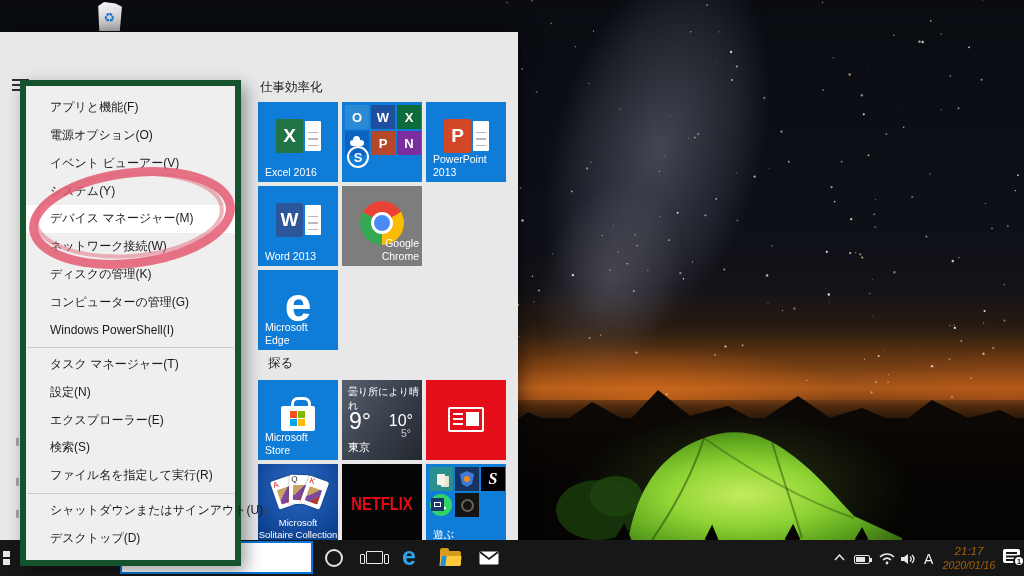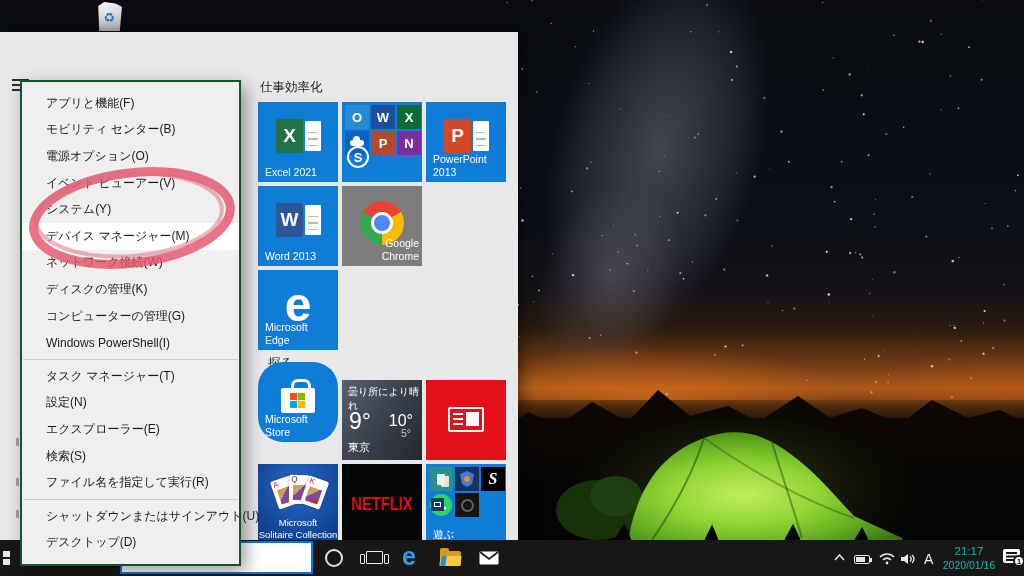--- a/index.html
+++ b/index.html
@@ -48,21 +48,21 @@
   .sec-head { position:absolute; font-size:12.5px; color:#1e1e1e; }
   .sec1 { left:260px; top:47px; } .sec2 { left:260px; top:323px;margin-left:8px; }
 
   .tile { position:absolute; width:80px; height:80px; color:#fff; overflow:hidden; }
   .tile .label { position:absolute; left:7px; right:3px; bottom:4px; font-size:10.5px; line-height:1.18; }
   .blue { background:#0f7cd7; }
 
   .t-excel{left:258px;top:70px;} .t-office{left:342px;top:70px;} .t-ppt{left:426px;top:70px;}
   .t-word{left:258px;top:154px;} .t-chrome{left:342px;top:154px;background:#7d7d7d;text-align:right;}
   .t-edge{left:258px;top:238px;}
-  .t-store{left:258px;top:330px;border-radius:25px;} .t-weather{left:342px;top:348px;
+  .t-store{left:258px;top:348px;} .t-weather{left:342px;top:348px;
     background:linear-gradient(125deg,#58606e 0%,#3d4450 45%,#23272f 100%);}
   .t-news{left:426px;top:348px;background:#e50f1a;}
   .t-sol{left:258px;top:432px;background:radial-gradient(circle at 50% 30%,#2a6cc8,#0d3f8f 80%);}
   .t-netflix{left:342px;top:432px;background:#050505;}
   .t-play{left:426px;top:432px;}
 
   
   .doc-icon { position:absolute; left:18px; top:17px; width:46px; height:34px; display:flex; }
   .doc-block { width:27px; height:34px; display:flex; align-items:center; justify-content:center;
     color:#fff; font-size:19px; font-weight:bold; border-radius:2px; }
@@ -173,33 +173,33 @@
   .tb-mail { position:absolute; left:479px; top:551px; z-index:21; }
 
   .tray-chev { position:absolute; left:834px; top:554px; z-index:21; }
   .battery { position:absolute; left:854px; top:555px; width:16px; height:9px; border:1.3px solid #e6e6e6;
     border-radius:2px; z-index:21; }
   .battery::after { content:""; position:absolute; right:-3px; top:2px; width:2px; height:4px; background:#e6e6e6; }
   .battery::before { content:""; position:absolute; left:1px; top:1px; width:9px; height:5px; background:#e6e6e6; }
   .tb-wifi { position:absolute; left:879px; top:553px; z-index:21; }
   .tb-vol { position:absolute; left:901px; top:553px; z-index:21; }
   .ime { position:absolute; left:924px; top:551px; font-size:14px; color:#f0f0f0; z-index:21; }
-  .clock { position:absolute; left:938px; top:545px; width:62px; text-align:center; color:#14b8a6; z-index:21; }
+  .clock { position:absolute; left:938px; top:545px; width:62px; text-align:center; color:#a16207; z-index:21;font-style:italic; }
   .clock .t { font-size:11.5px; } .clock .d { font-size:10.5px; margin-top:2px; }
   .ac { position:absolute; left:1003px; top:549px; width:17px; height:14px; background:#fff;
     border-radius:2px; z-index:21; }
   .ac i { position:absolute; left:3px; top:3px; width:11px; height:1.5px; background:#171717;
     box-shadow:0 3.5px 0 #171717, 0 7px 0 #171717; }
   .ac .badge { position:absolute; right:-5px; bottom:-4px; width:12px; height:12px; border-radius:50%;
     background:#fff; border:2px solid #171717; color:#111; font-size:8px; font-weight:bold;
     display:flex; align-items:center; justify-content:center; }
 
   
   #winx { position:absolute; left:20px; top:80px; width:221px; height:486px; z-index:30;
-    background:#efefef; border:2px solid #14532d; box-shadow:5px 6px 16px rgba(0,0,0,.38);
+    background:#efefef; border:6px solid #14532d; box-shadow:5px 6px 16px rgba(0,0,0,.38);
     display:flex; flex-direction:column; padding:8px 0; }
   .wx-item { flex:1; display:flex; align-items:center; justify-content:space-between;
     padding:0 12px 0 24px; font-size:12px; color:#1b1b1b; white-space:nowrap; }
   .wx-item.hl { background:#fff; }
   .wx-sep { flex:none; height:1px; background:#cdcdcd; margin:3px 1px; }
   .wx-chev { font-size:15px; color:#444; }
 
   #redcircle { position:absolute; left:12px; top:158px; z-index:40; pointer-events:none; }
 </style>
 </head>
@@ -420,21 +420,21 @@
   <div class="rail-frag" style="left:16px;top:519px"></div>
 
   <div class="sec-head sec1">仕事効率化</div>
   <div class="sec-head sec2">探る</div>
 
   <div class="tile blue t-excel">
     <div class="doc-icon">
       <div class="doc-block g-excel">X</div>
         <div class="doc-page"></div>
     </div>
-    <div class="label">Excel 2021</div>
+    <div class="label">Excel 2016</div>
   </div>
 
   <div class="tile blue t-office">
     <div class="mini-grid">
       <div class="mini m-outlook">O</div>
       <div class="mini m-word">W</div>
       <div class="mini m-excel">X</div>
       <div class="mini m-onedrive">
           <span class="cloud"></span>
         </div>
@@ -588,23 +588,20 @@
 <div class="ac">
   <i></i>
   <div class="badge">1</div>
 </div>
 
 <div id="winx">
   <div class="wx-item">
       <span>アプリと機能(F)</span>
     </div>
   <div class="wx-item">
-      <span>モビリティ センター(B)</span>
-    </div>
-  <div class="wx-item">
       <span>電源オプション(O)</span>
     </div>
   <div class="wx-item">
       <span>イベント ビューアー(V)</span>
     </div>
   <div class="wx-item">
       <span>システム(Y)</span>
     </div>
   <div class="wx-item hl">
       <span>デバイス マネージャー(M)</span>

